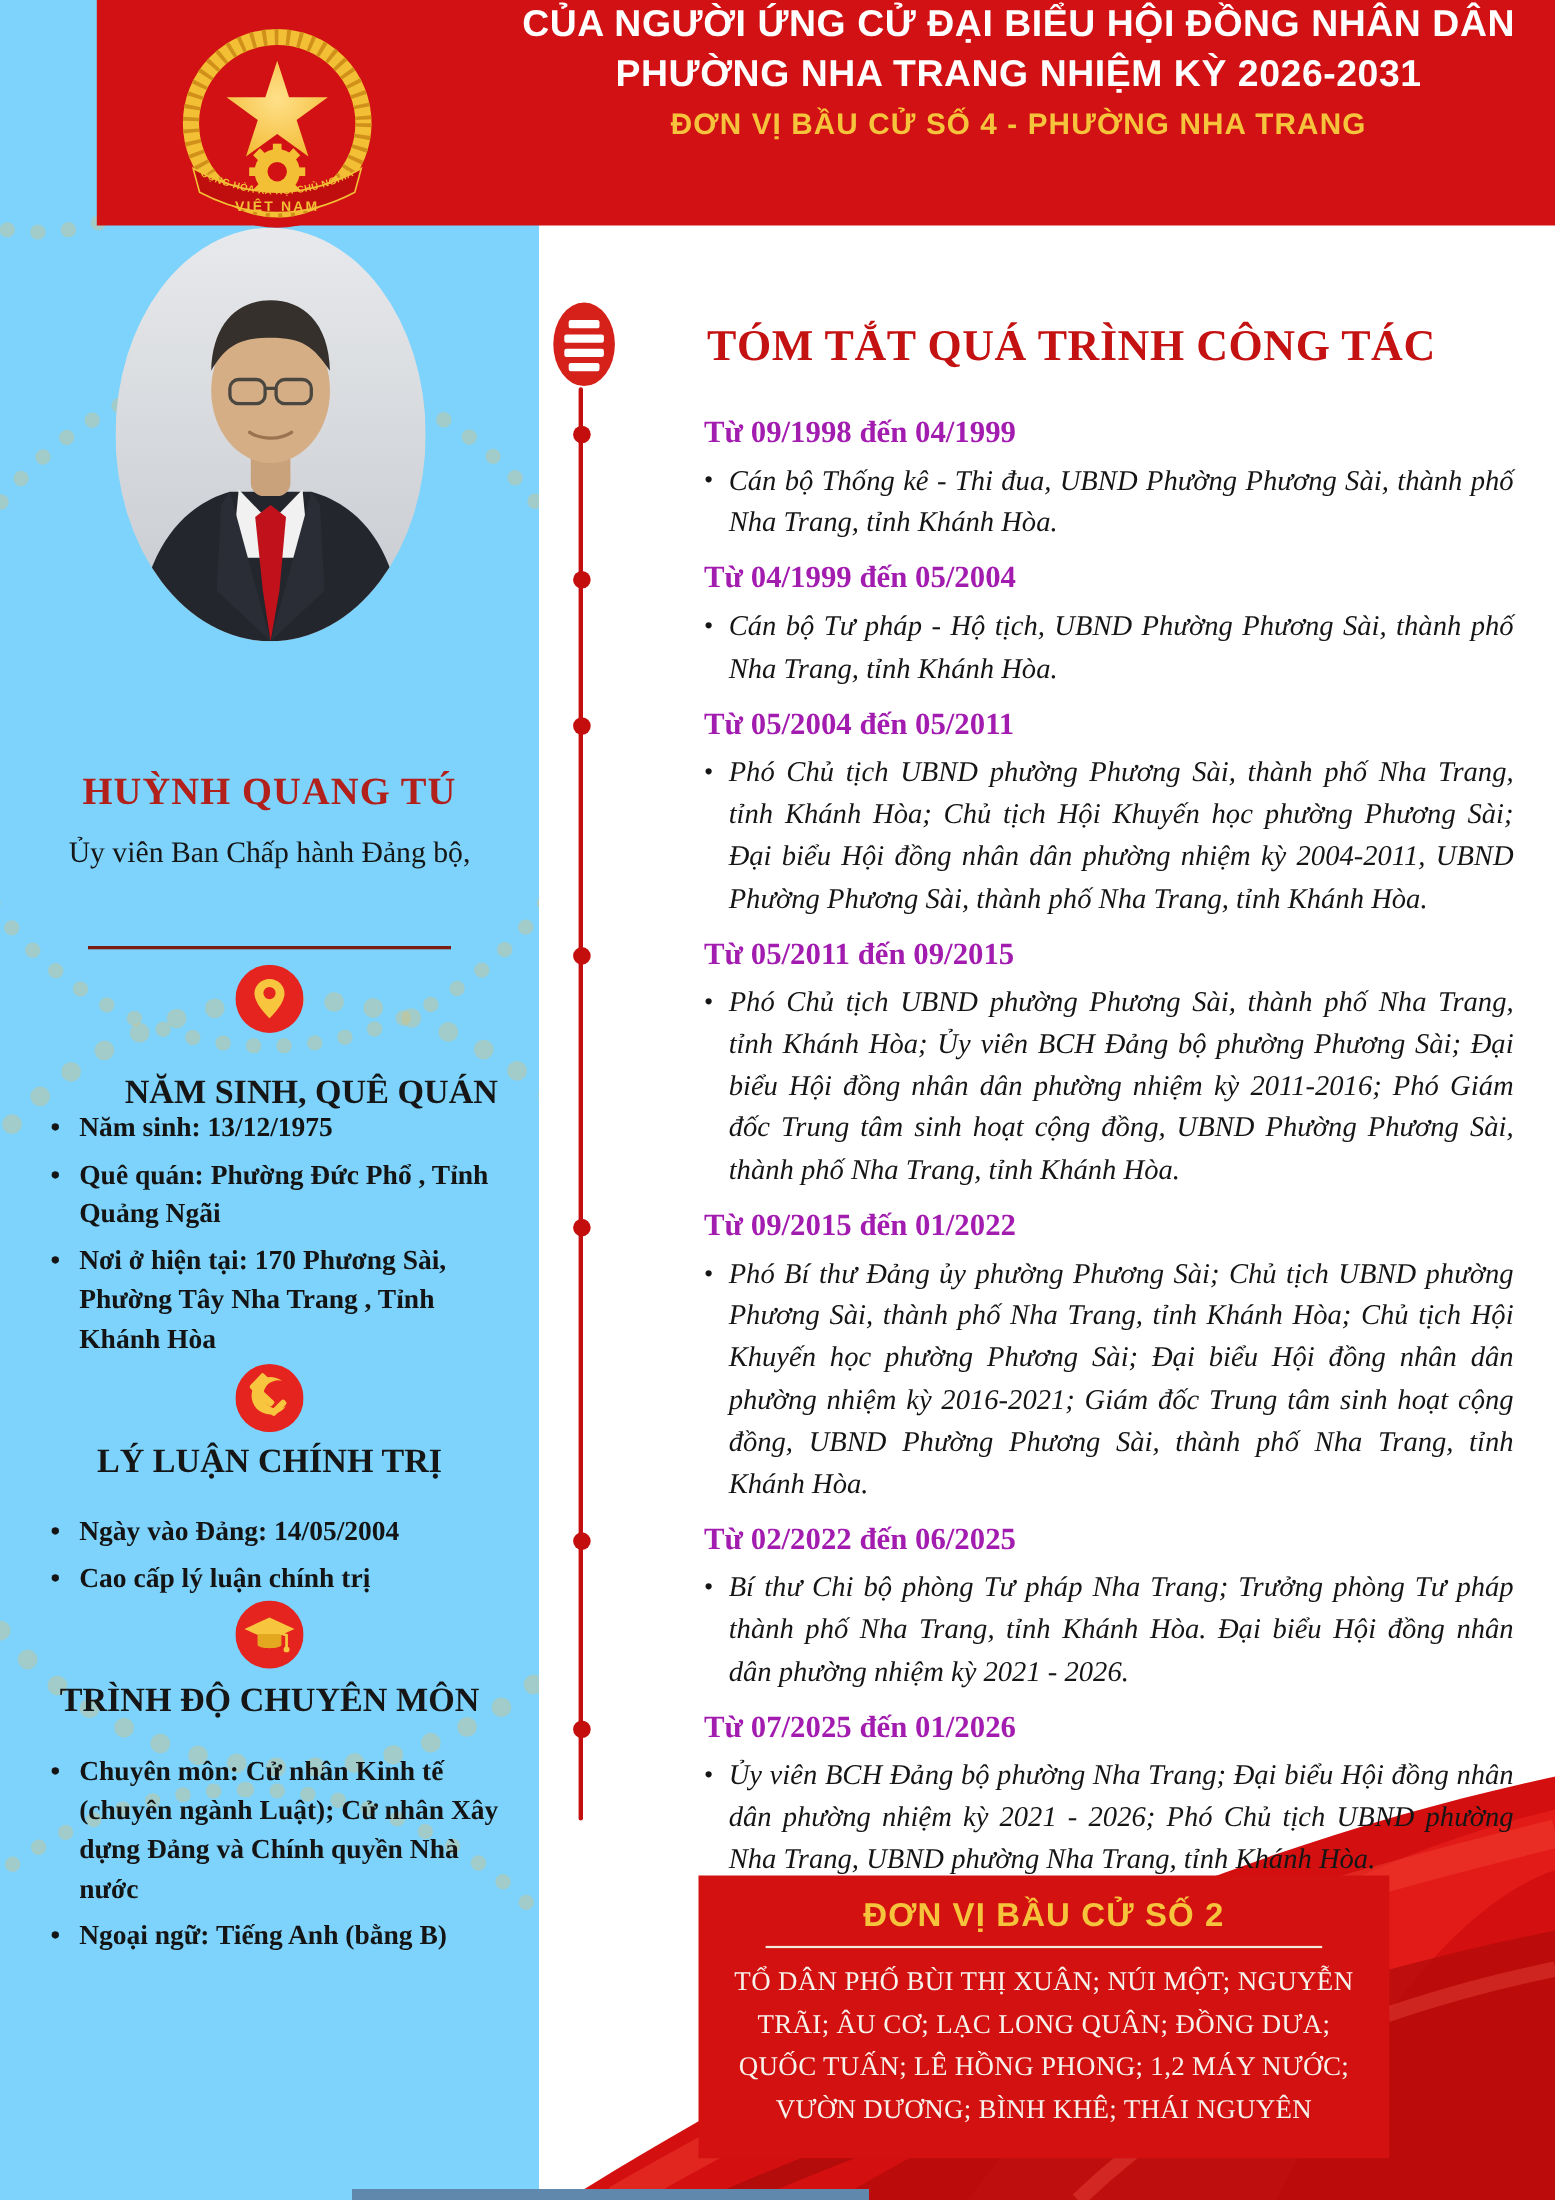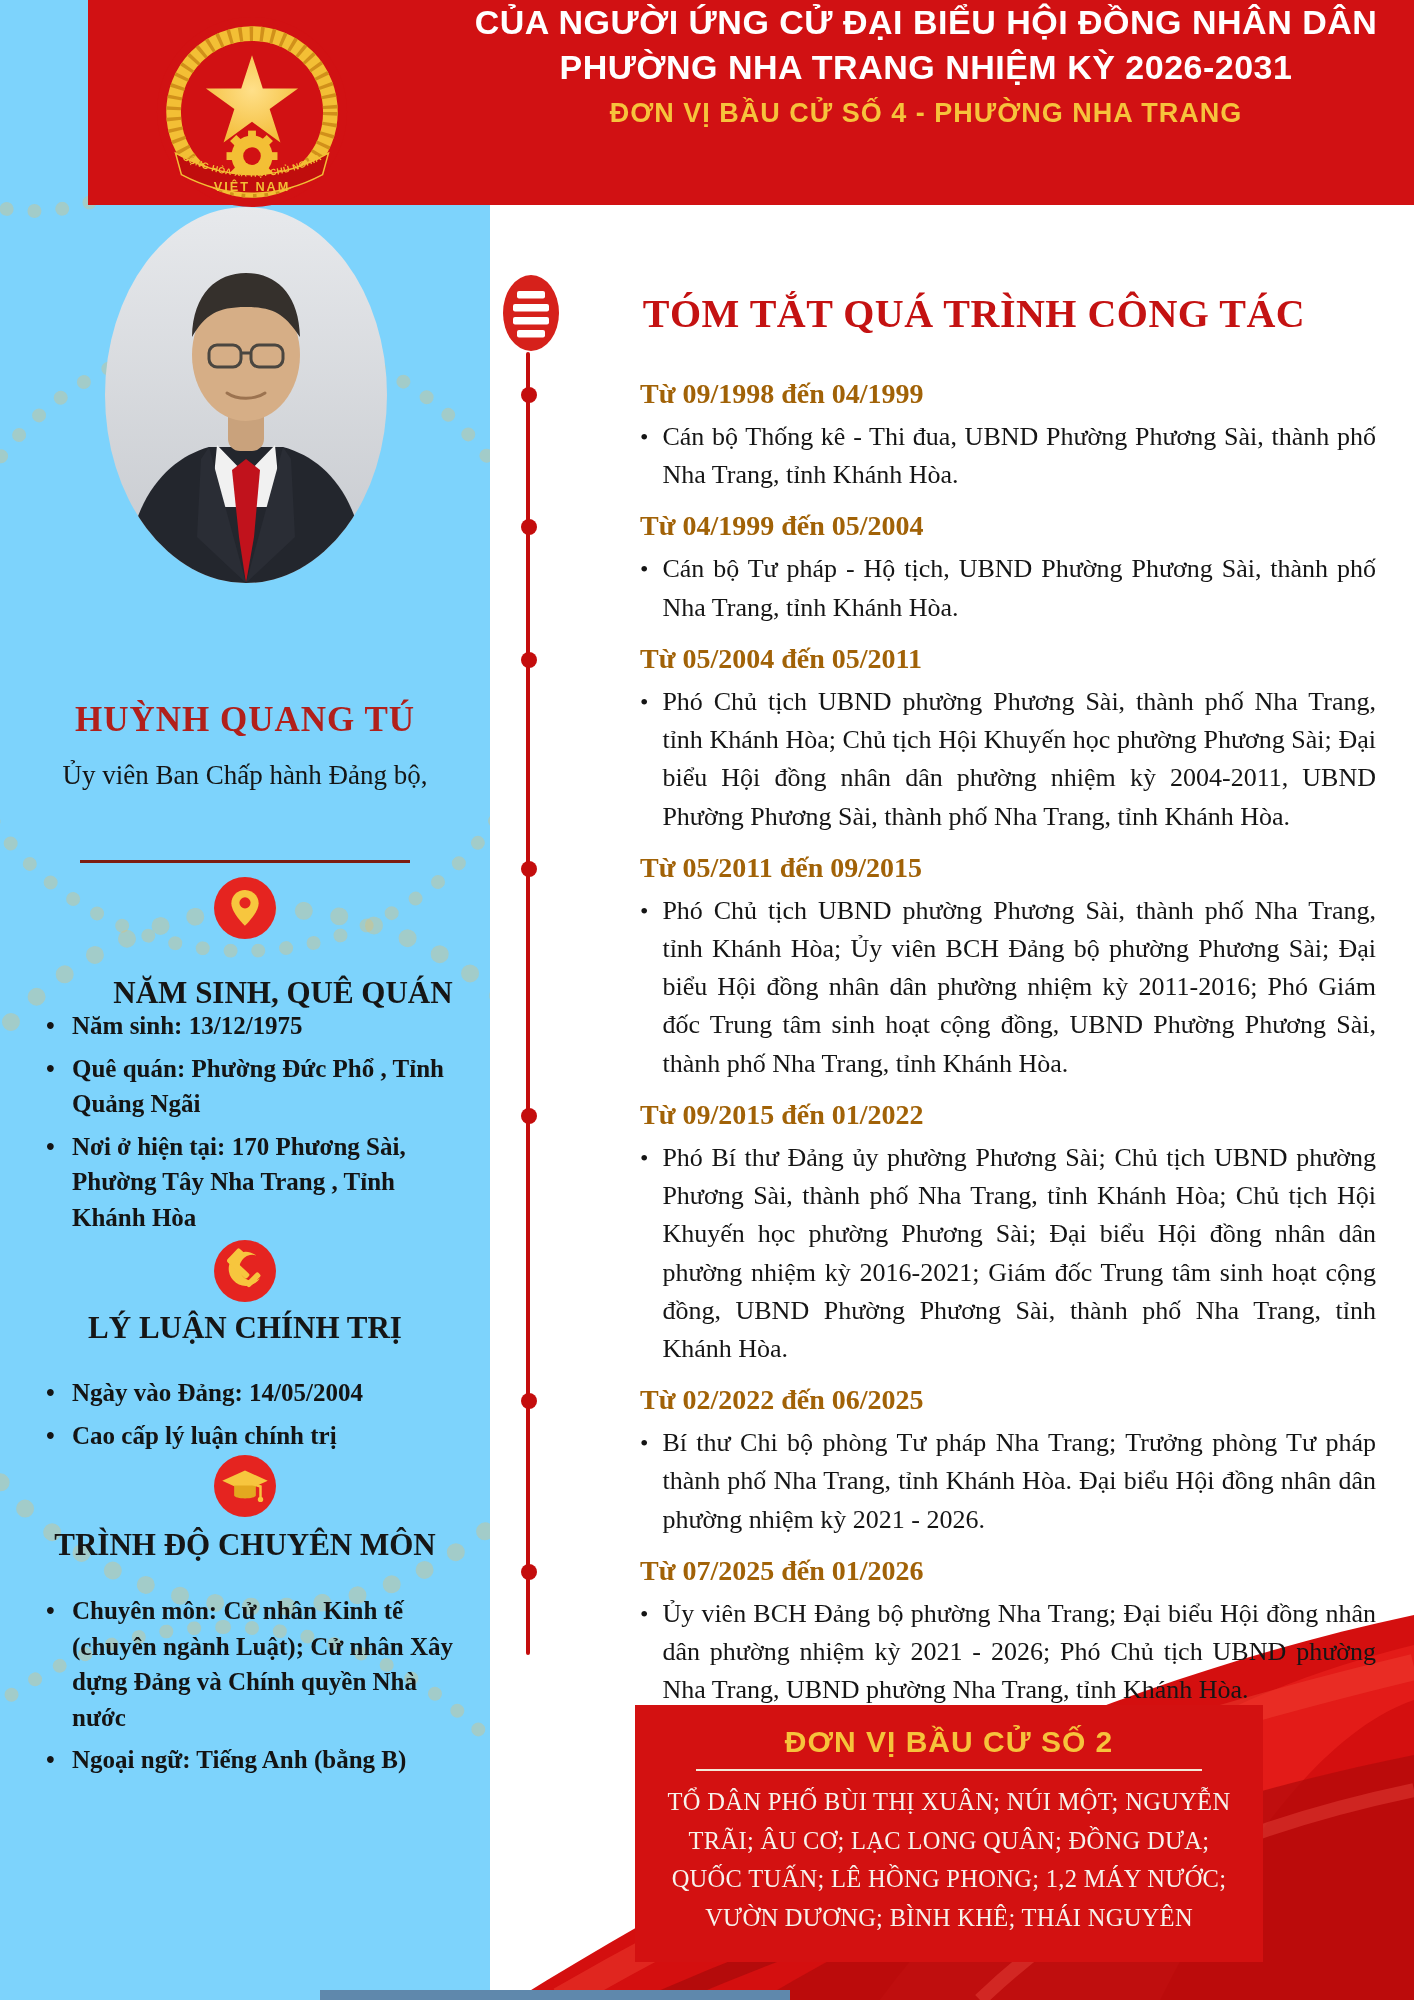--- a/index.html
+++ b/index.html
@@ -56,24 +56,24 @@
   .career{position:absolute;left:490px;top:212px;right:0;height:1788px;z-index:3;
           padding:62px 26px 0 0;box-sizing:border-box;}
   .timeline{position:absolute;left:36px;top:140px;bottom:345px;width:4px;background:#c40d0d;border-radius:2px;}
   .career-title-row{display:flex;align-items:center;margin-left:12px;}
   .career-icon{width:58px;height:78px;flex:0 0 auto;}
   .career-title{flex:1;text-align:center;margin:0;font-size:40px;font-weight:700;color:#c41212;letter-spacing:.5px;}
   .entries{margin-top:26px;}
   .entry{position:relative;padding-left:150px;margin-bottom:10px;}
   .entry::before{content:"";position:absolute;left:31px;top:9px;width:16px;height:16px;
                  border-radius:50%;background:#c40d0d;}
-  .entry h3{margin:0 0 8px 0;font-size:28px;font-weight:700;color:#a16207;}
+  .entry h3{margin:0 0 8px 0;font-size:28px;font-weight:700;color:#a21caf;}
   .entry p{display:flex;gap:14px;margin:0 12px 16px 0;font-size:26px;color:#151515;line-height:1.47;}
   .entry .dot2{flex:0 0 auto;font-size:24px;line-height:1.6;}
-  .entry .detail{flex:1;text-align:justify;}
+  .entry .detail{flex:1;text-align:justify;font-style:italic;}
 
   
   .silk{position:absolute;left:0;bottom:0;width:1414px;height:395px;z-index:1;}
 
   
   .unit-box{position:absolute;left:635px;top:1705px;width:628px;box-sizing:border-box;z-index:4;
             background:#d31111;padding:16px 26px 24px 26px;text-align:center;}
   .unit-box h3{margin:4px 0 10px 0;font-family:"Liberation Sans", sans-serif;font-weight:800;
                font-size:30px;color:#f6c33c;letter-spacing:1px;}
   .unit-divider{width:88%;height:2px;background:#f3e9d8;margin:0 auto 12px auto;}

